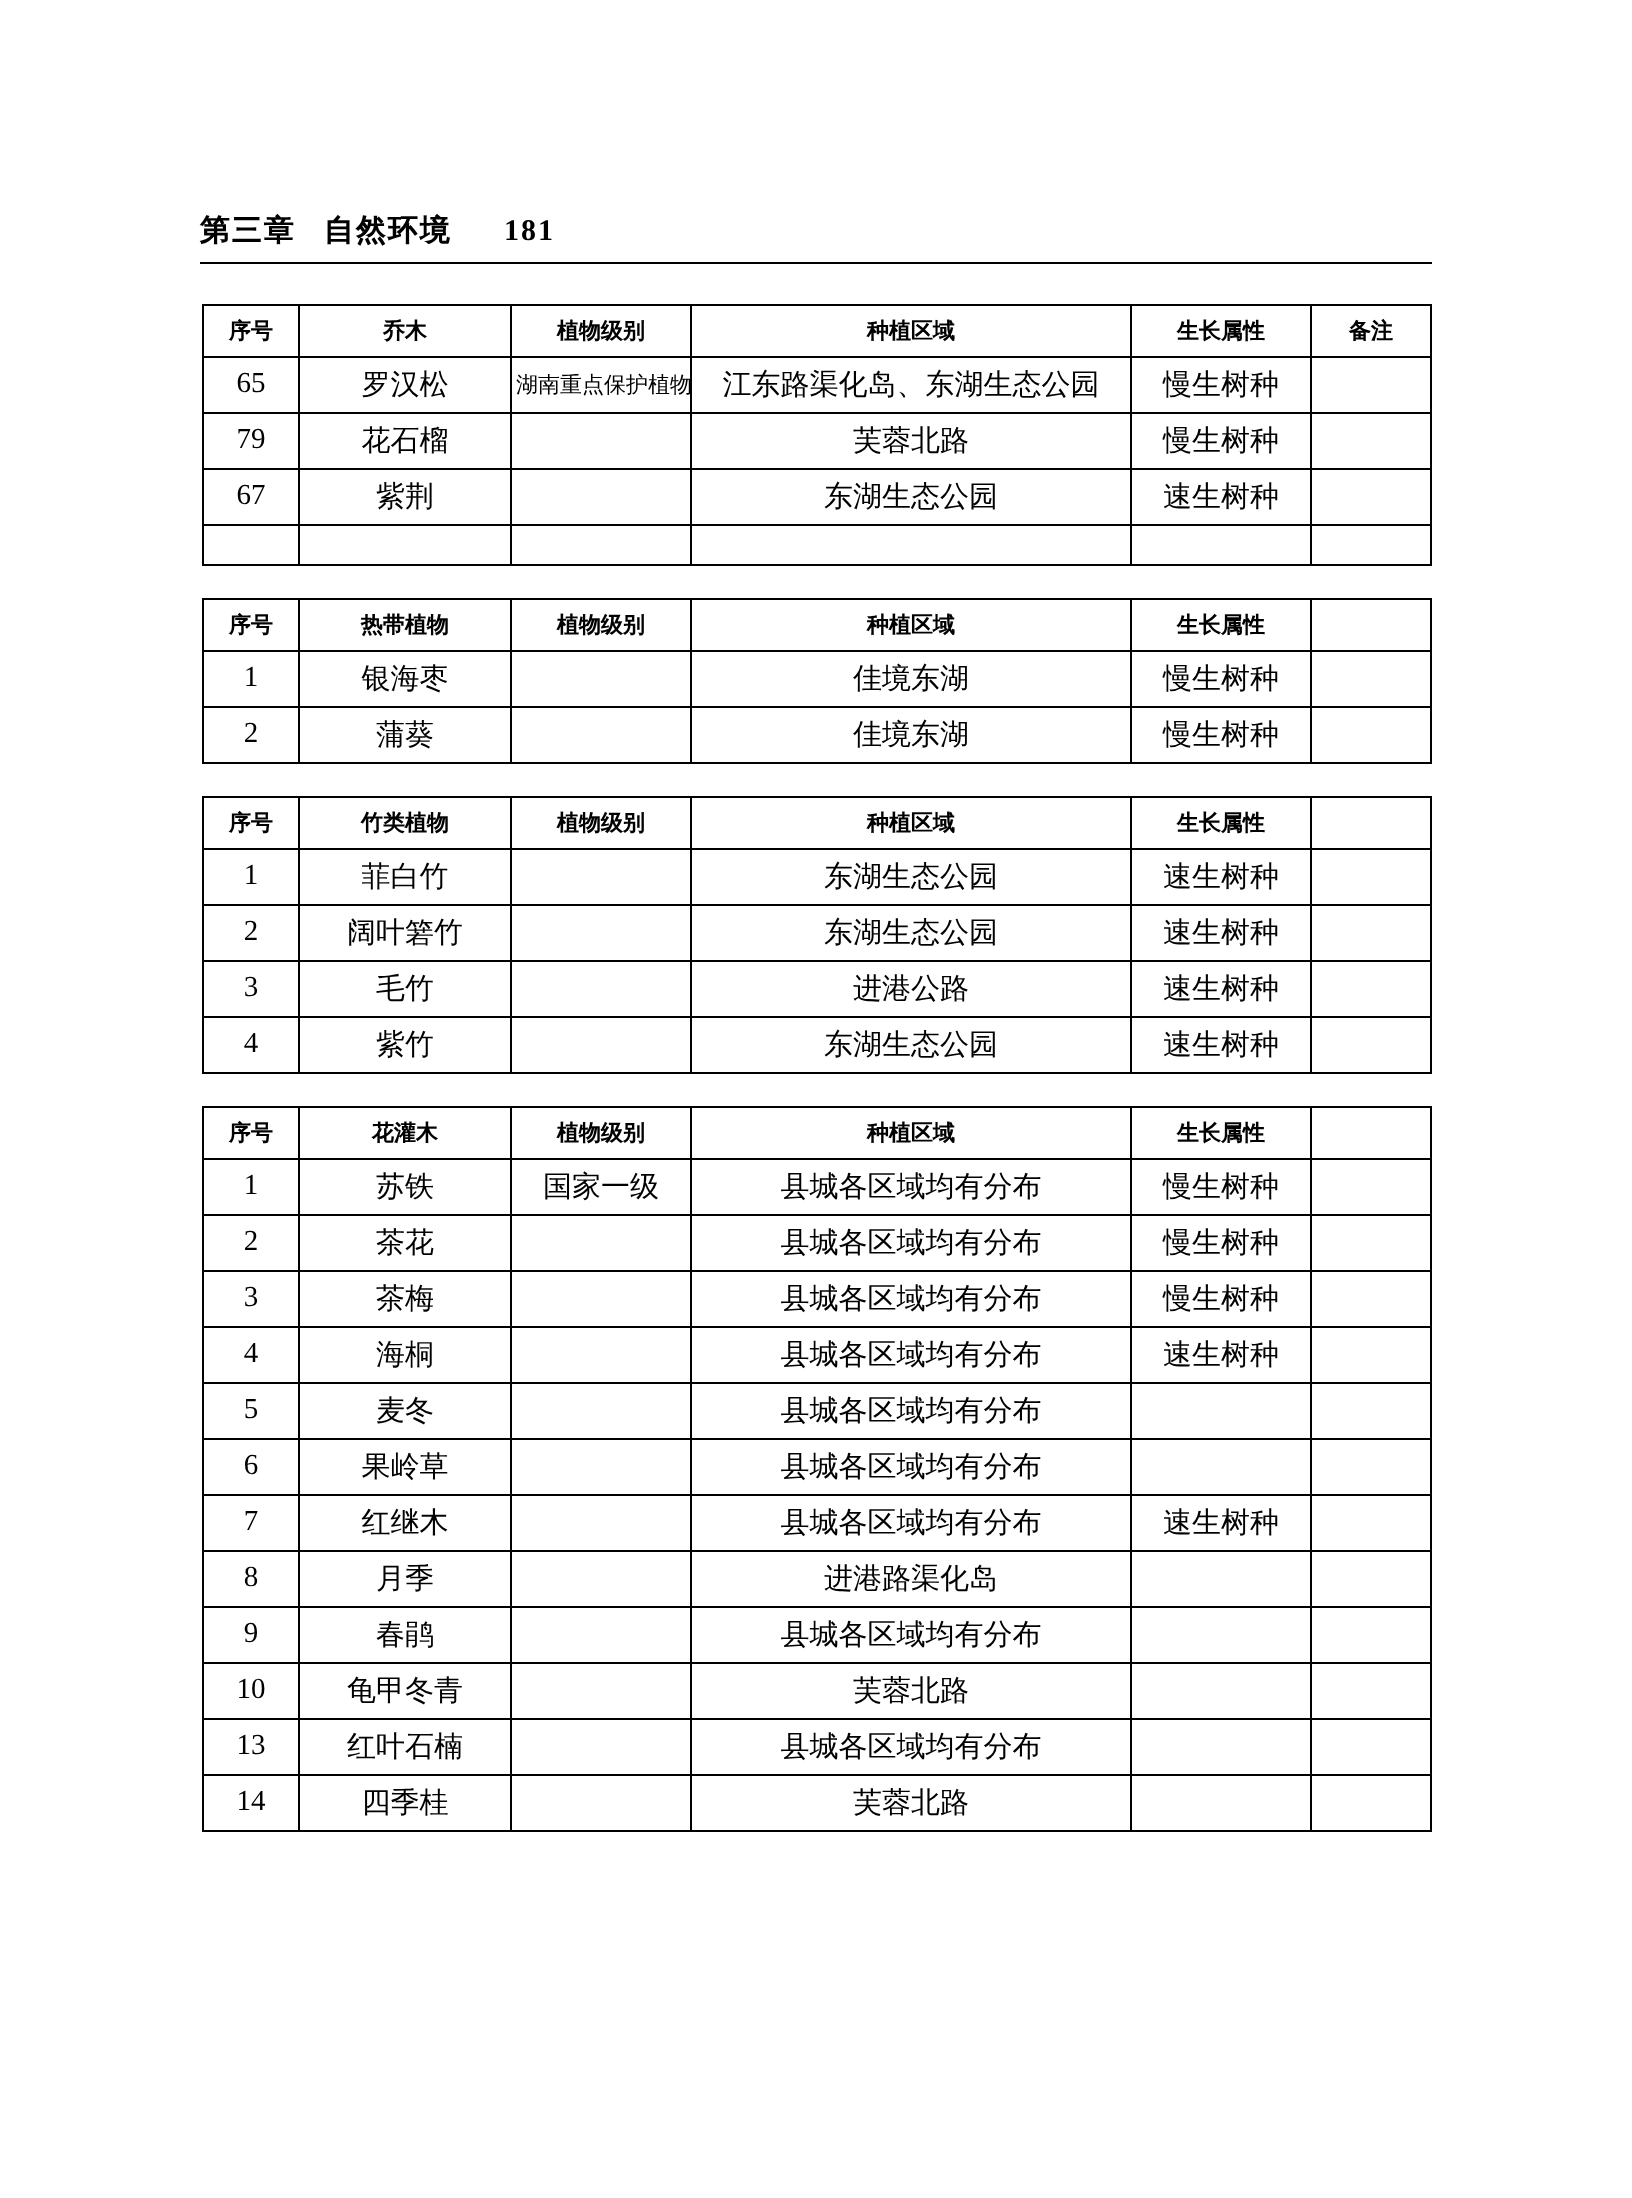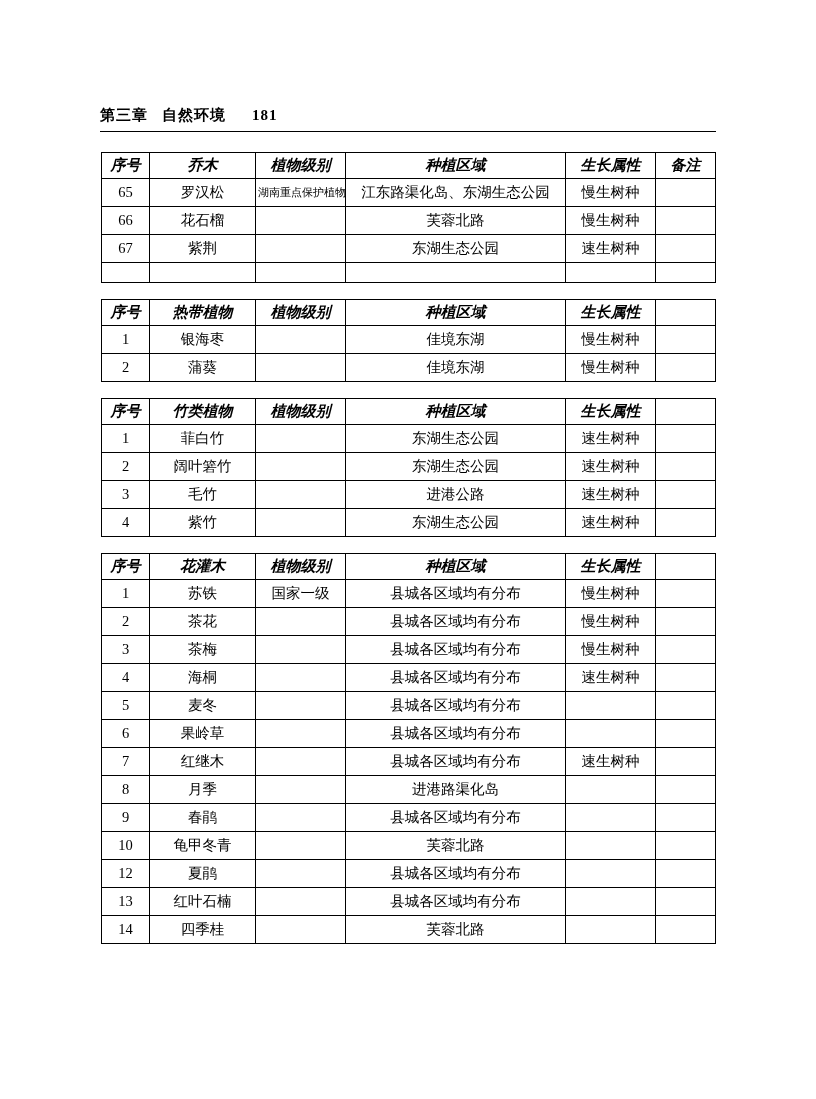--- a/index.html
+++ b/index.html
@@ -46,24 +46,23 @@
   }
   th, td {
     border: 1px solid #000;
     text-align: center;
     vertical-align: middle;
     white-space: nowrap;
     overflow: hidden;
     padding: 0 2px;
   }
   th {
-    font-size: 15px;
+    font-size: 11px;
     font-weight: bold;
     height: 26px;
-    font-style: italic;
   }
   td {
     font-size: 14.5px;
     font-weight: normal;
     height: 28px;
   }
   tr.empty-row td { height: 20px; }
   .col-0 { width: 48px; }
   .col-1 { width: 106px; }
   .col-2 { width: 90px; }
@@ -95,21 +94,21 @@
       <tbody>
         <tr>
           <td class="col-0">65</td>
           <td class="col-1">罗汉松</td>
           <td class="col-2" style="font-size: 11px;">湖南重点保护植物</td>
           <td class="col-3">江东路渠化岛、东湖生态公园</td>
           <td class="col-4">慢生树种</td>
           <td class="col-5"></td>
         </tr>
         <tr>
-          <td class="col-0">66</td>
+          <td class="col-0">79</td>
           <td class="col-1">花石榴</td>
           <td class="col-2"></td>
           <td class="col-3">芙蓉北路</td>
           <td class="col-4">慢生树种</td>
           <td class="col-5"></td>
         </tr>
         <tr>
           <td class="col-0">67</td>
           <td class="col-1">紫荆</td>
           <td class="col-2"></td>
@@ -289,28 +288,20 @@
         </tr>
         <tr>
           <td class="col-0">10</td>
           <td class="col-1">龟甲冬青</td>
           <td class="col-2"></td>
           <td class="col-3">芙蓉北路</td>
           <td class="col-4"></td>
           <td class="col-5"></td>
         </tr>
         <tr>
-          <td class="col-0">12</td>
-          <td class="col-1">夏鹃</td>
-          <td class="col-2"></td>
-          <td class="col-3">县城各区域均有分布</td>
-          <td class="col-4"></td>
-          <td class="col-5"></td>
-        </tr>
-        <tr>
           <td class="col-0">13</td>
           <td class="col-1">红叶石楠</td>
           <td class="col-2"></td>
           <td class="col-3">县城各区域均有分布</td>
           <td class="col-4"></td>
           <td class="col-5"></td>
         </tr>
         <tr>
           <td class="col-0">14</td>
           <td class="col-1">四季桂</td>

